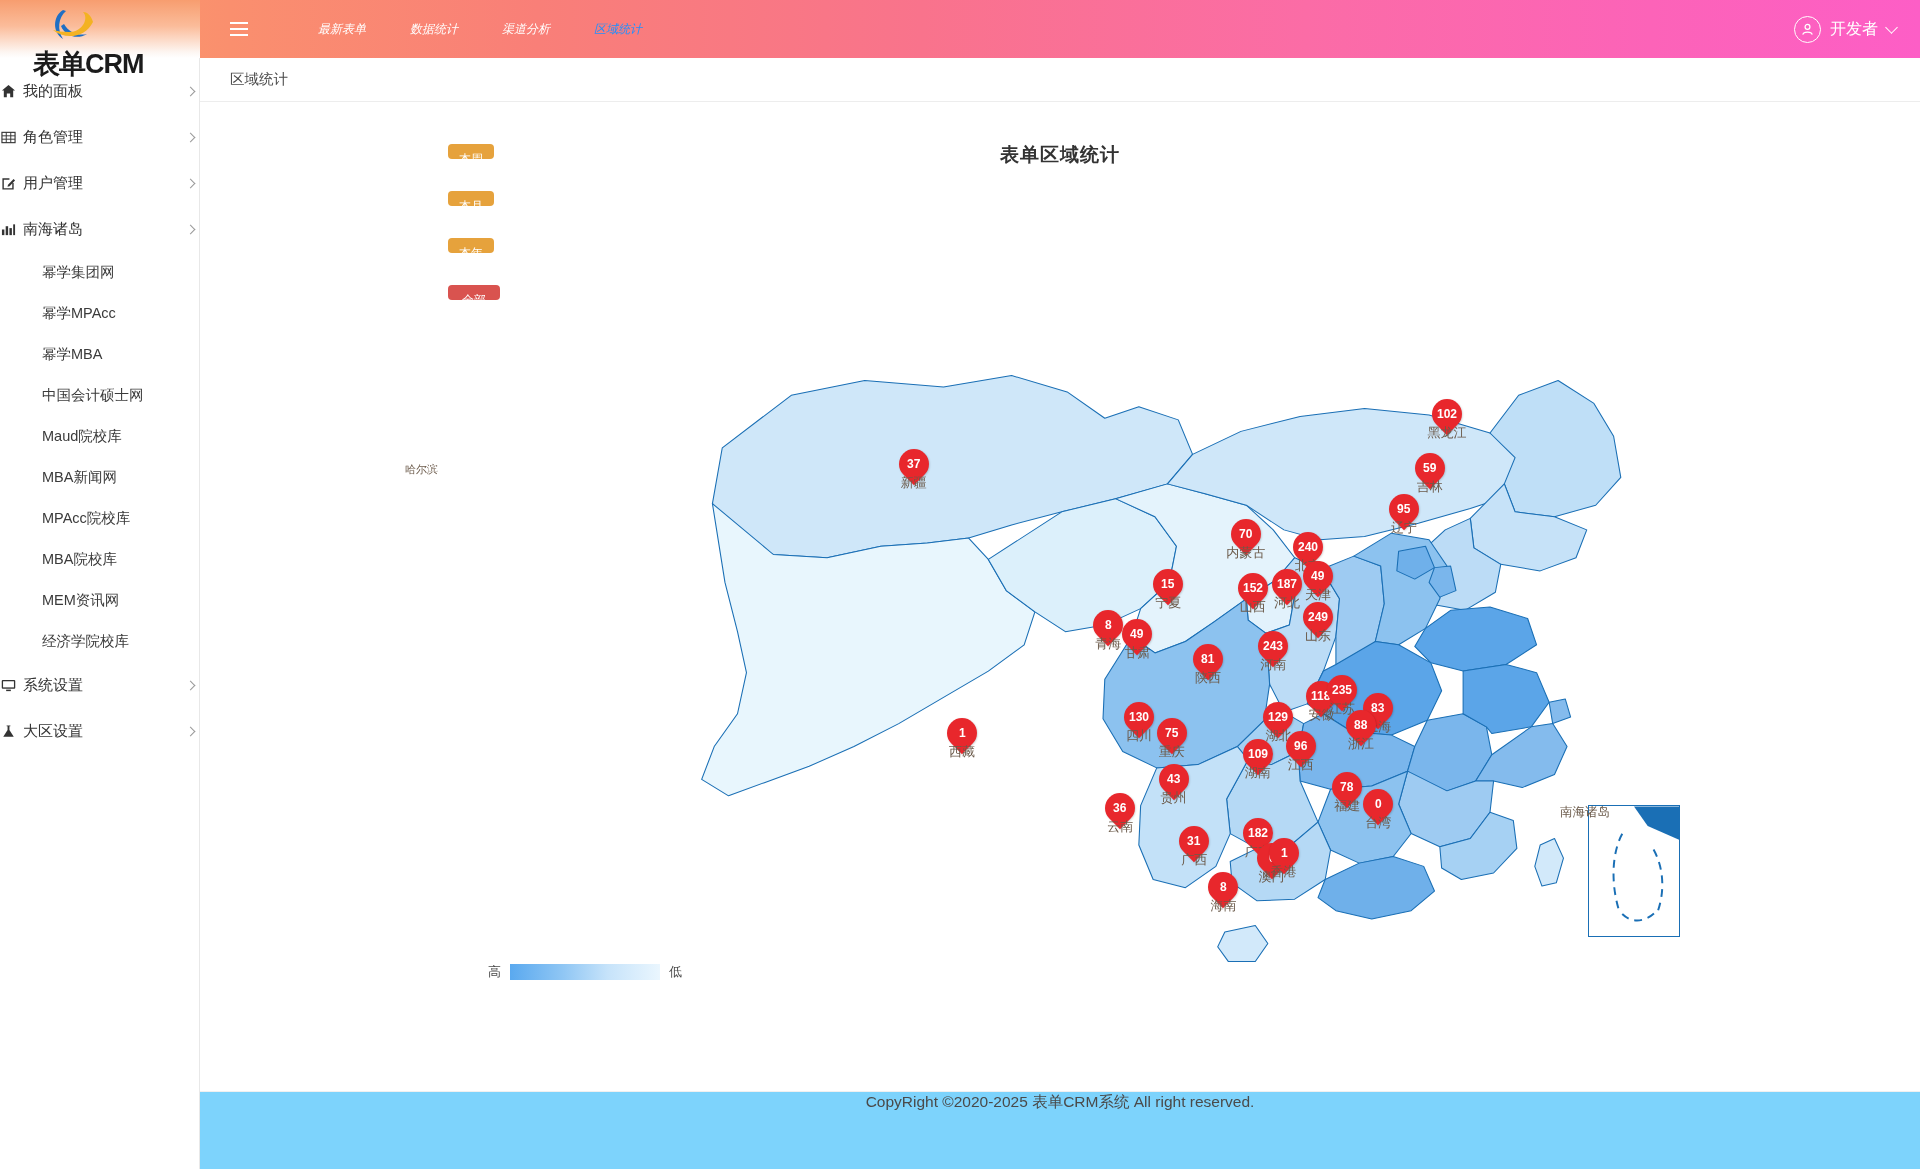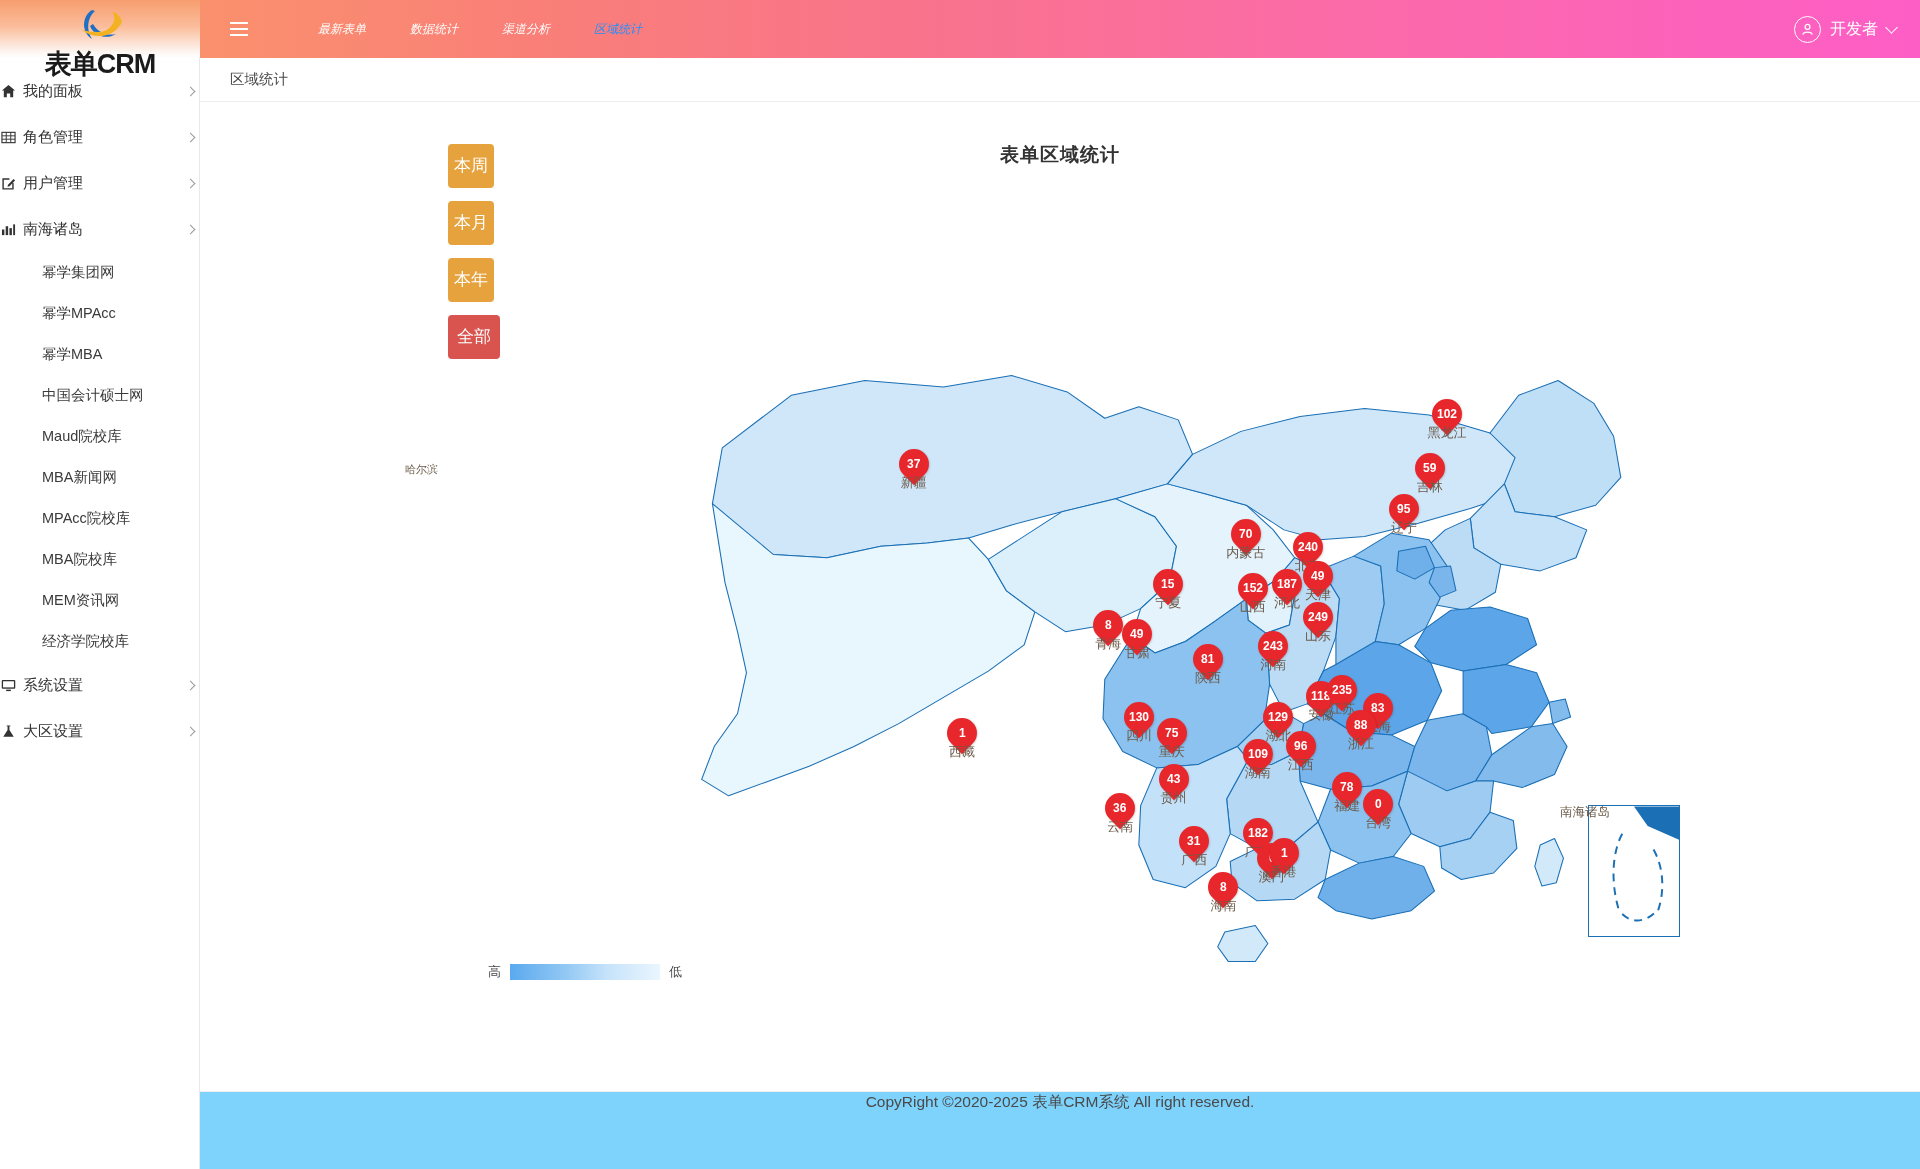--- a/index.html
+++ b/index.html
@@ -12,22 +12,23 @@
 
   
   .topbar {
     height: 58px; flex: 0 0 58px; display: flex; align-items: stretch;
     background: linear-gradient(90deg,#fba06a 0%,#fa8f6e 12%,#f97f78 28%,#f9738c 48%,#fb6ca6 68%,#fc63b8 86%,#fd5ec6 100%);
     position: relative; z-index: 20;
   }
   .brand {
     width: 200px; flex: 0 0 200px; position: relative;
     background: linear-gradient(180deg,#f79d6f 0%,#fbbc9a 45%,#fdf6f2 90%,#ffffff 100%);
-    display: flex; flex-direction: column; align-items: center; justify-content: flex-start;
+    display: flex; flex-direction: column; justify-content: flex-start;
     overflow: visible;
+    padding-left: 33px;
   }
   .brand-mark { margin-top: 6px; }
   .brand-text {
     font-size: 27px; font-weight: bold; color: #1b1b1b; letter-spacing: -1px;
     margin-top: -4px;
   }
   .nav { flex: 1; display: flex; align-items: center; padding-left: 22px; }
   .hamburger {
     width: 34px; height: 34px; display: flex; flex-direction: column;
     justify-content: center; align-items: center; gap: 4px; cursor: pointer;
@@ -77,22 +78,22 @@
   .content { flex: 1; display: flex; flex-direction: column; min-width: 0; background: #fff; }
   .crumbbar {
     height: 44px; flex: 0 0 44px; display: flex; align-items: center;
     padding-left: 30px; font-size: 14.5px; color: #4a4a4a;
     border-bottom: 1px solid #ededed;
   }
   .panel { flex: 1; position: relative; min-height: 0; }
 
   .filters { position: absolute; left: 248px; top: 42px; width: 70px; }
   .fbtn {
-    display: block; width: 46px; height: 44px; line-height: 30px; text-align: center;
-    color: #fff; font-size: 17px; border-radius: 4px; margin-bottom: 13px; cursor: pointer;
+    display: block; width: 46px; height: 15px; line-height: 30px; text-align: center;
+    color: #fff; font-size: 12px; border-radius: 4px; margin-bottom: 32px; cursor: pointer;
     border: none;
   }
   .fbtn.warn { background: #e6a23c; }
   .fbtn.danger { background: #d9534f; width: 52px; }
 
   .chart-title {
     position: absolute; left: 0; right: 0; top: 40px; text-align: center;
     font-size: 19px; color: #333; font-weight: bold; letter-spacing: 1px;
   }
   .sidenote { position: absolute; left: 205px; top: 360px; font-size: 11px; color: #6b5a4a; }

